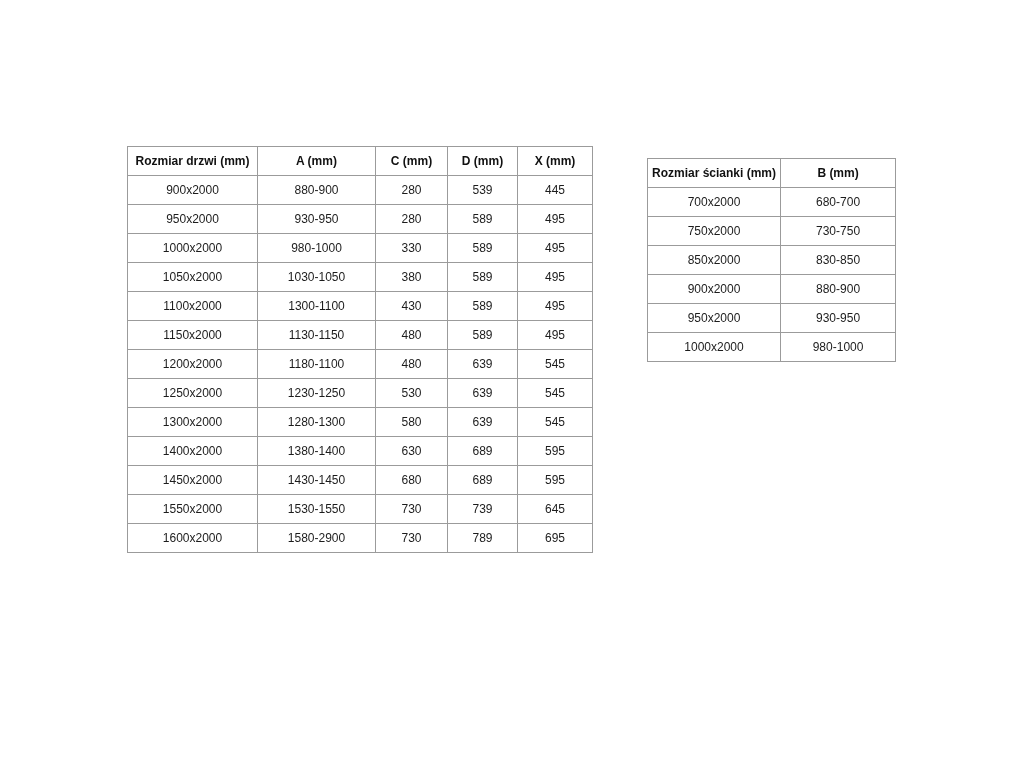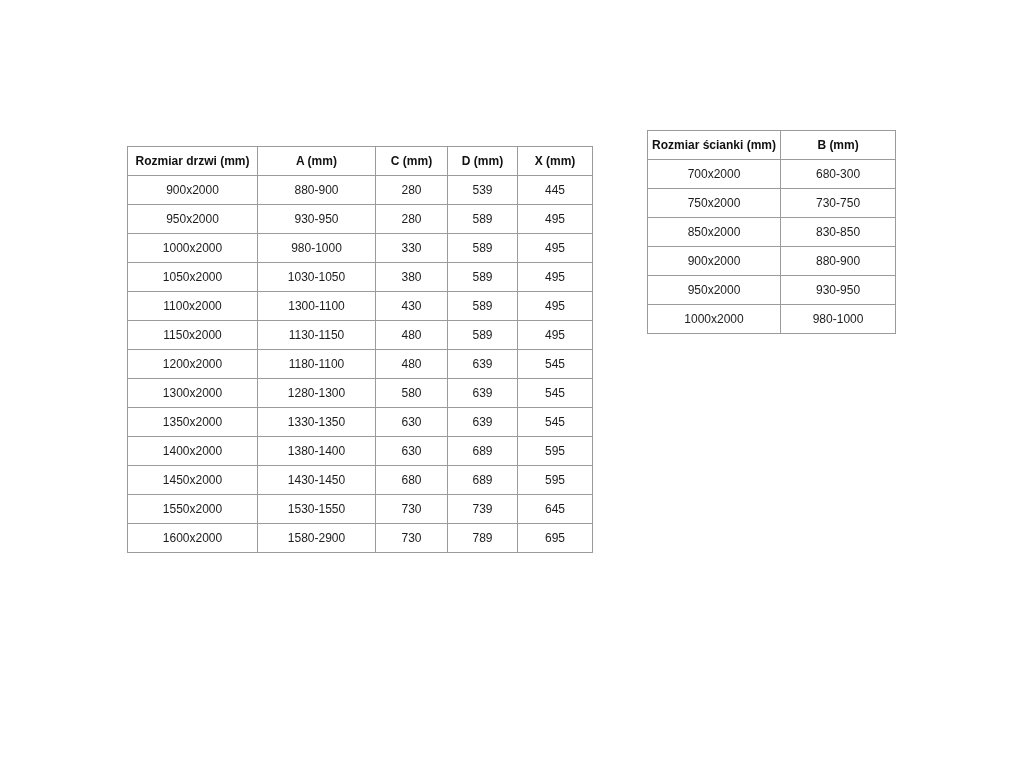--- a/index.html
+++ b/index.html
@@ -32,21 +32,21 @@
     height: 29px;
     padding: 0 4px;
     white-space: nowrap;
     overflow: hidden;
   }
   table.spec-table th {
     font-weight: bold;
     color: #111111;
   }
   #table-doors { left: 127px; top: 146px; }
-  #table-wall  { left: 647px; top: 130px; }
+  #table-wall  { left: 647px; top: 158px; }
 </style>
 </head>
 <body>
 
 <div class="page">
   <table id="table-doors" class="spec-table">
       <colgroup>
         <col style="width: 130px;">
         <col style="width: 118px;">
         <col style="width: 72px;">
@@ -106,30 +106,30 @@
           <td>495</td>
         </tr>
         <tr>
           <td>1200x2000</td>
           <td>1180-1100</td>
           <td>480</td>
           <td>639</td>
           <td>545</td>
         </tr>
         <tr>
+          <td>1250x2000</td>
+          <td>1230-1250</td>
+          <td>530</td>
+          <td>639</td>
+          <td>545</td>
+        </tr>
+        <tr>
           <td>1300x2000</td>
           <td>1280-1300</td>
           <td>580</td>
-          <td>639</td>
-          <td>545</td>
-        </tr>
-        <tr>
-          <td>1350x2000</td>
-          <td>1330-1350</td>
-          <td>630</td>
           <td>639</td>
           <td>545</td>
         </tr>
         <tr>
           <td>1400x2000</td>
           <td>1380-1400</td>
           <td>630</td>
           <td>689</td>
           <td>595</td>
         </tr>
@@ -164,21 +164,21 @@
       </colgroup>
       <thead>
         <tr>
           <th>Rozmiar ścianki (mm)</th>
           <th>B (mm)</th>
         </tr>
       </thead>
       <tbody>
         <tr>
           <td>700x2000</td>
-          <td>680-300</td>
+          <td>680-700</td>
         </tr>
         <tr>
           <td>750x2000</td>
           <td>730-750</td>
         </tr>
         <tr>
           <td>850x2000</td>
           <td>830-850</td>
         </tr>
         <tr>

